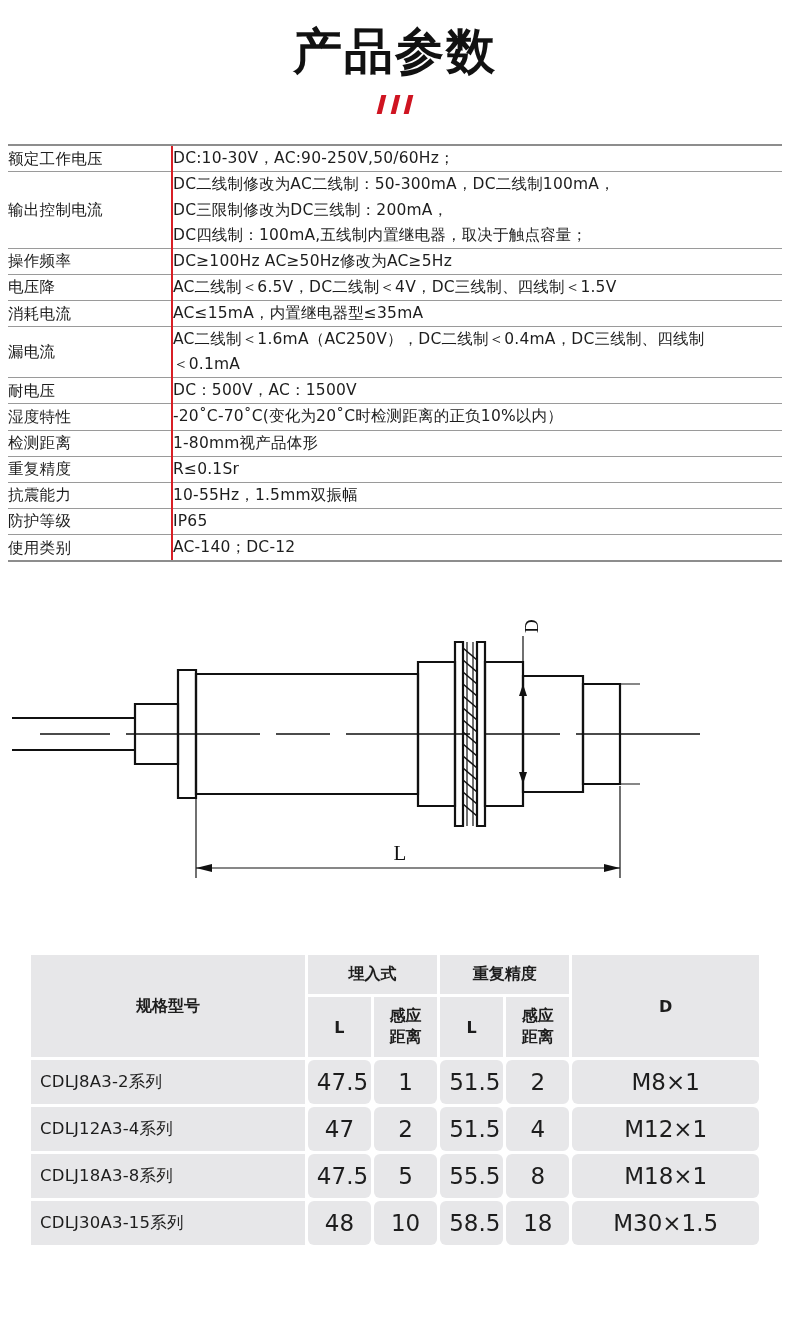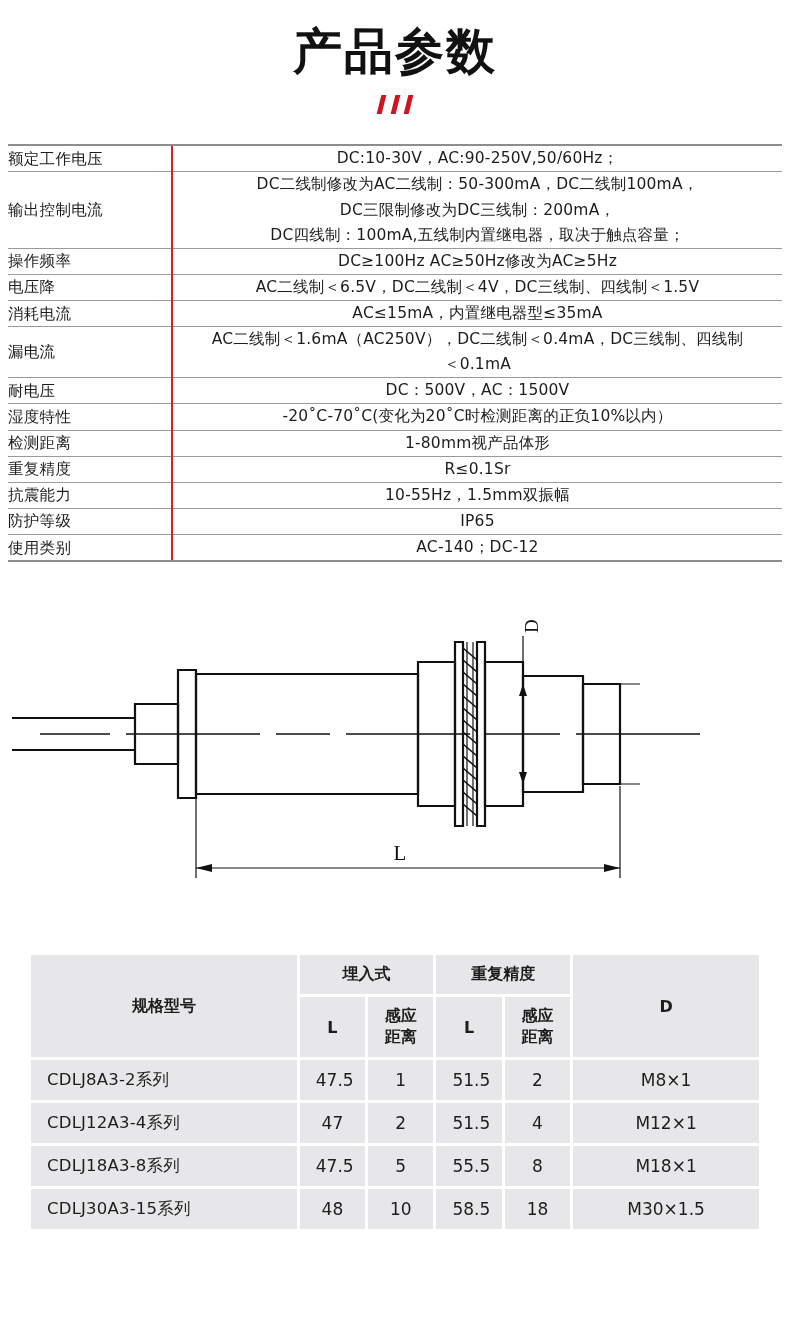--- a/index.html
+++ b/index.html
@@ -68,21 +68,20 @@
   }
   .spec-value {
     font-size: 15.5px;
     color: #1d1d1d;
     padding: 7px 6px 7px 11px;
     line-height: 1.62;
     letter-spacing: 0.2px;
     border-top: 1px solid #9a9a9a;
     border-left: 2px solid #d81f26;
     font-family: "DejaVu Sans", "Liberation Sans", sans-serif;
-    text-align: center;
   }
   .spec-table tr:first-child .spec-label,
   .spec-table tr:first-child .spec-value {
     border-top: 2px solid #8d8d8d;
   }
   .spec-table tr:last-child .spec-label,
   .spec-table tr:last-child .spec-value {
     border-bottom: 2px solid #8d8d8d;
   }
   .spec-value .line { display: block; white-space: nowrap; }
@@ -103,34 +102,34 @@
     border-collapse: separate;
     border-spacing: 3px;
     table-layout: fixed;
   }
   .model-table th, .model-table td {
     background: #e7e7e9;
     text-align: center;
     font-size: 16px;
     color: #1d1d1d;
     font-weight: normal;
-    padding: 9px 16px;
+    padding: 9px 9px;
     font-family: "DejaVu Sans", "Liberation Sans", sans-serif;
   }
   .model-table th { font-weight: bold; }
   .mt-model { width: 214px; }
   .mt-l     { width: 92px; }
   .mt-sd    { width: 108px; margin-left: 44px; }
   .mt-d     { width: 140px; }
   .model-table td.cell-model {
     text-align: left;
     font-size: 16.5px;
     letter-spacing: 0.2px;
   }
-  .model-table td.cell-num { font-size: 17px; }
+  .model-table td.cell-num { font-size: 23px; border-radius: 6px; }
 </style>
 </head>
 <body>
 
 <h1 class="page-title">产品参数</h1>
 <div class="title-deco">
   <span class="bar"></span>
   <span class="bar"></span>
   <span class="bar"></span>
 </div>

